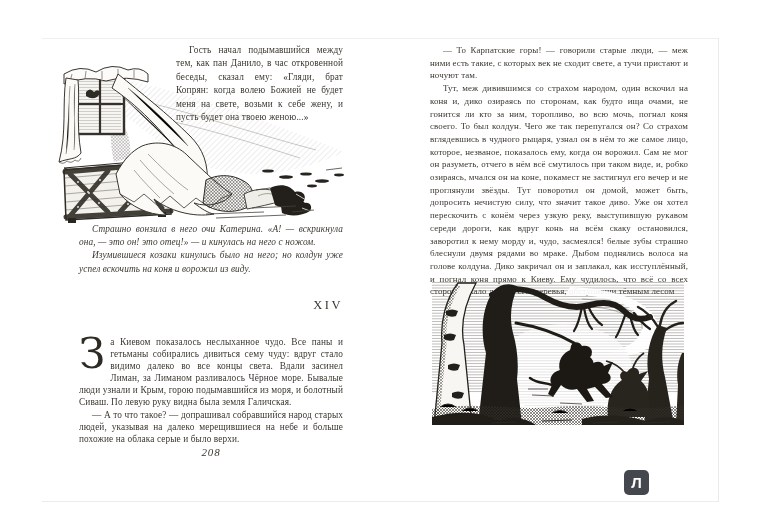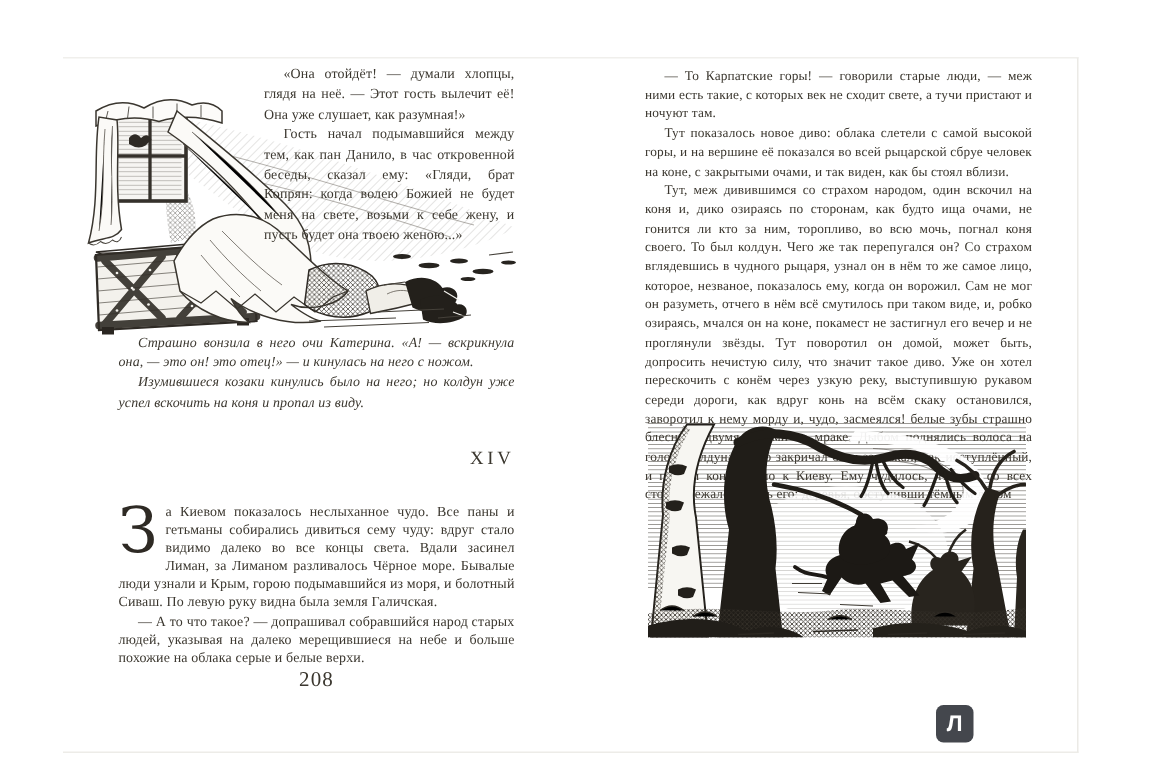--- a/index.html
+++ b/index.html
@@ -22,22 +22,22 @@
   .col-top{left:176px;top:44px;width:167px;font-size:9.3px;line-height:13.4px;}
   .col-mid{left:79px;top:223px;width:264px;font-size:9.3px;line-height:13.2px;font-style:italic;}
   .chapter{left:79px;top:298px;width:264px;text-align:right;font-size:12.5px;
     letter-spacing:2.5px;color:#39352e;}
   .col-low{left:79px;top:336px;width:264px;font-size:9.3px;line-height:12.1px;}
   .col-low p.dc{text-indent:0;}
   .dropcap{
     float:left;font-family:"DejaVu Serif", serif;font-size:42px;line-height:34px;
     height:36px;padding:1px 5px 0 0;color:#2e2a24;
   }
-  .pagenum{left:79px;top:446px;width:264px;text-align:center;
-    font-size:14px;letter-spacing:.8px;color:#3b372f;}
+  .pagenum{left:79px;top:446px;width:264px;text-align:center;font-style:italic;
+    font-size:11px;letter-spacing:.8px;color:#3b372f;}
   .col-right{left:430px;top:44px;width:258px;font-size:8.9px;line-height:12.7px;}
   .illu{pointer-events:none;}
   .illu-left{left:56px;top:62px;}
   .illu-right{left:432px;top:281px;}
   .badge{
     left:624px;top:470px;width:25px;height:25px;border-radius:5px;
     display:flex;align-items:center;justify-content:center;
   }
   .badge span{
     font-family:"Liberation Sans", sans-serif;font-weight:bold;font-size:15px;line-height:1;
@@ -135,44 +135,42 @@
         <ellipse cx="283" cy="113" rx="5" ry="1.4"></ellipse>
           <ellipse cx="256" cy="124" rx="5" ry="1.4"></ellipse>
       </g>
       <g stroke="#45413a" stroke-width="0.8">
         <path d="M150,152 L208,150 M160,156 L230,153 M196,146 L240,144 M236,150 L258,148"></path>
         <path d="M200,128 L214,126 M270,108 L286,106"></path>
       </g>
     </svg>
 
     <div class="abs text col-top" style="color: rgb(59, 55, 47);">
-      <p>«Она отойдёт! — думали хлопцы, глядя на неё. — Этот гость вылечит её! Она уже слушает, как разумная!»</p>
       <p>Гость начал подымавшийся между тем, как пан Данило, в час откровенной беседы, сказал ему: «Гляди, брат Копрян: когда волею Божией не будет меня на свете, возьми к себе жену, и пусть будет она твоею женою...»</p>
     </div>
 
     <div class="abs text col-mid" style="color: rgb(59, 55, 47);">
       <p>Страшно вонзила в него очи Катерина. «А! — вскрикнула она, — это он! это отец!» — и кинулась на него с ножом.</p>
-      <p>Изумившиеся козаки кинулись было на него; но колдун уже успел вскочить на коня и пропал из виду.</p>
+      <p>Изумившиеся козаки кинулись было на него; но колдун уже успел вскочить на коня и ворожил из виду.</p>
     </div>
 
     <div class="abs chapter" style="color: rgb(59, 55, 47);">XIV</div>
 
     <div class="abs text col-low" style="color: rgb(59, 55, 47);">
       <p class="dc"><span class="dropcap">З</span><span>а Киевом показалось неслыханное чудо. Все паны и гетьманы собирались дивиться сему чуду: вдруг стало видимо далеко во все концы света. Вдали засинел Лиман, за Лиманом разливалось Чёрное море. Бывалые люди узнали и Крым, горою подымавшийся из моря, и болотный Сиваш. По левую руку видна была земля Галичская.</span></p>
-      <p>— А то что такое? — допрашивал собравшийся народ старых людей, указывая на далеко мерещившиеся на небе и больше похожие на облака серые и белые верхи.</p>
+      <p>— А то что такое? — допрашивал собравшийся народ старых людей, указывая на далеко мерещившиеся на небе и больше похожие на облака серые и было верхи.</p>
     </div>
 
     <div class="abs pagenum" style="color: rgb(59, 55, 47);">208</div>
   </section>
 
   <section>
 
     <div class="abs text col-right" style="color: rgb(59, 55, 47);">
       <p>— То Карпатские горы! — говорили старые люди, — меж ними есть такие, с которых век не сходит свете, а тучи пристают и ночуют там.</p>
-      <p>Тут показалось новое диво: облака слетели с самой высокой горы, и на вершине её показался во всей рыцарской сбруе человек на коне, с закрытыми очами, и так виден, как бы стоял вблизи.</p>
       <p>Тут, меж дивившимся со страхом народом, один вскочил на коня и, дико озираясь по сторонам, как будто ища очами, не гонится ли кто за ним, торопливо, во всю мочь, погнал коня своего. То был колдун. Чего же так перепугался он? Со страхом вглядевшись в чудного рыцаря, узнал он в нём то же самое лицо, которое, незваное, показалось ему, когда он ворожил. Сам не мог он разуметь, отчего в нём всё смутилось при таком виде, и, робко озираясь, мчался он на коне, покамест не застигнул его вечер и не проглянули звёзды. Тут поворотил он домой, может быть, допросить нечистую силу, что значит такое диво. Уже он хотел перескочить с конём через узкую реку, выступившую рукавом середи дороги, как вдруг конь на всём скаку остановился, заворотил к нему морду и, чудо, засмеялся! белые зубы страшно блеснули двумя рядами во мраке. Дыбом поднялись волоса на голове колдуна. Дико закричал он и заплакал, как исступлённый, и погнал коня прямо к Киеву. Ему чудилось, что всё со всех сторон бежало ловить его: деревья, обступивши тёмным лесом</p>
     </div>
 
     <svg class="abs illu illu-right" width="252" height="144" viewBox="0 0 252 144">
       <defs>
         <pattern id="Rh" width="4" height="2.8" patternUnits="userSpaceOnUse">
           <line x1="0" y1="1.4" x2="4" y2="1.4" stroke="#4d4942" stroke-width="0.55"></line>
         </pattern>
         <pattern id="Rx" width="3" height="3" patternUnits="userSpaceOnUse">
           <path d="M0 0L3 3M3 0L0 3" stroke="#34302a" stroke-width="0.55"></path>

